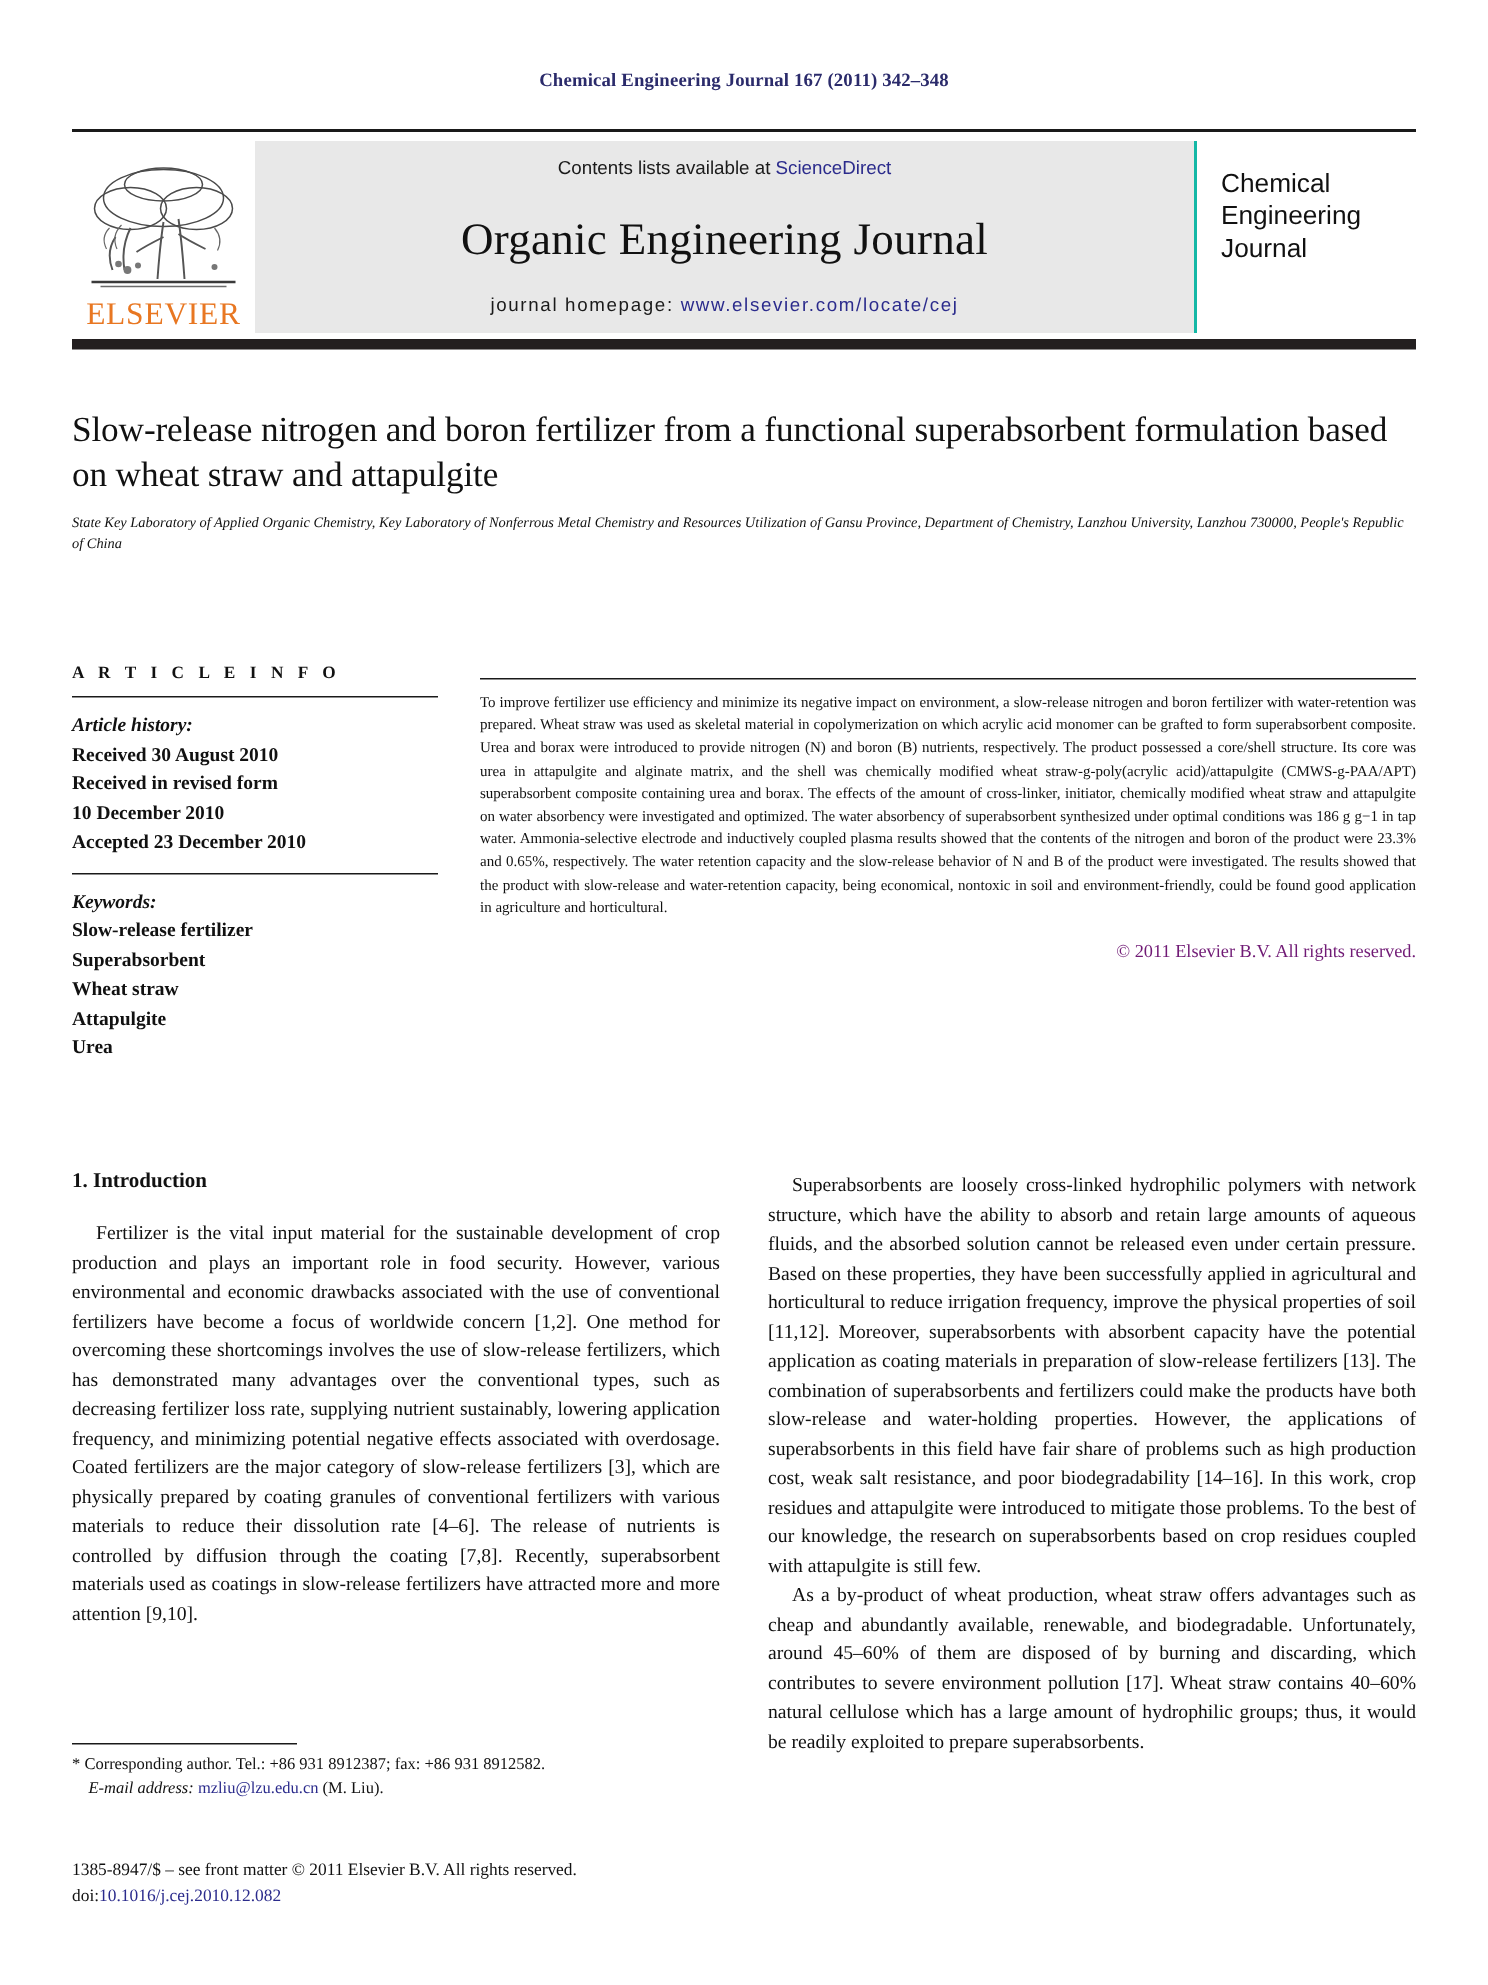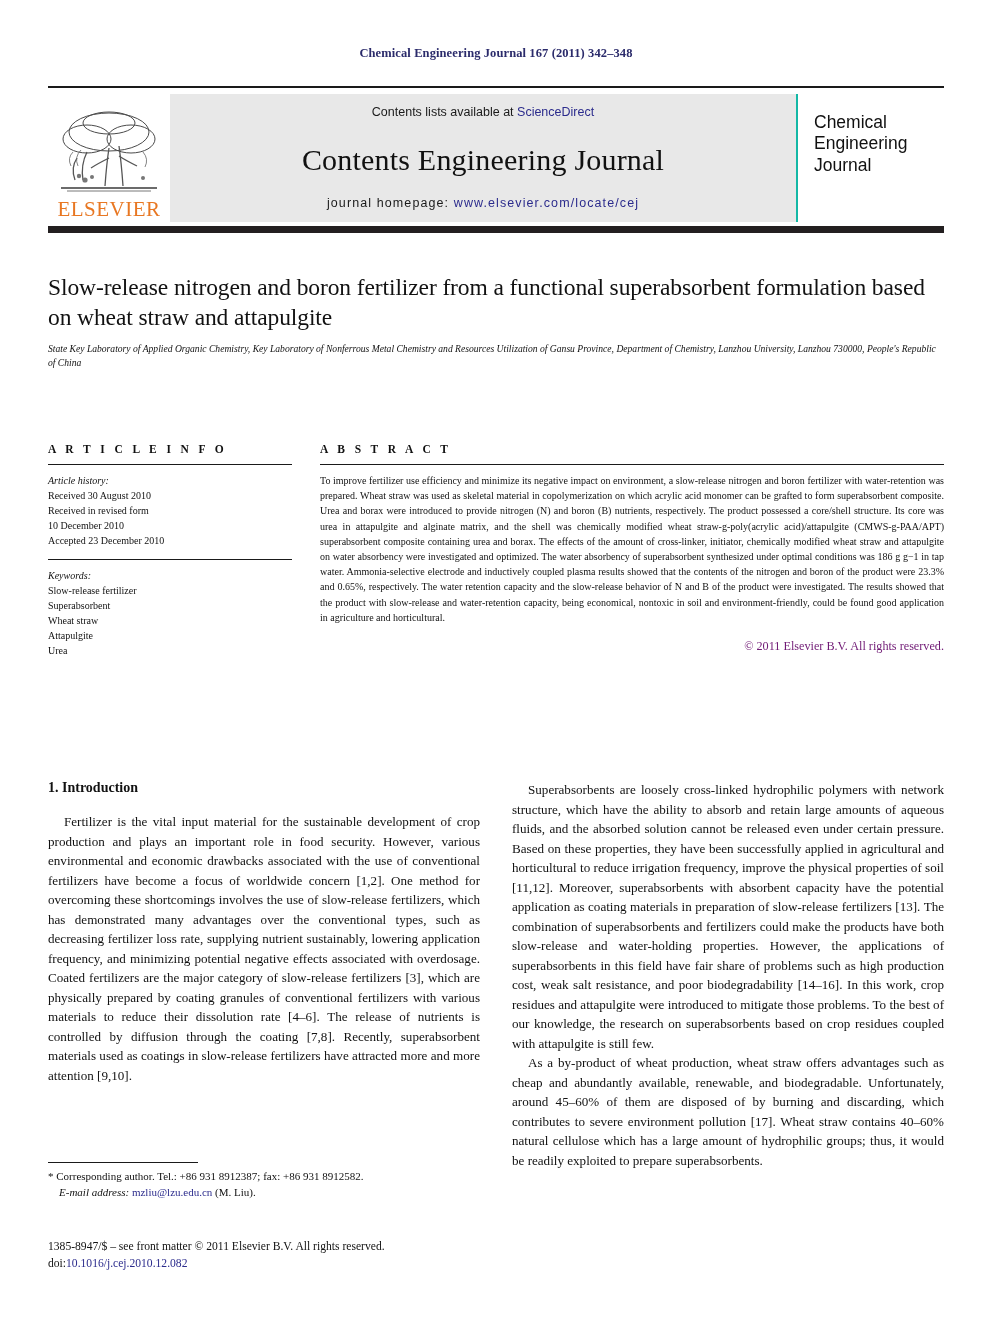--- a/index.html
+++ b/index.html
@@ -174,23 +174,24 @@
     letter-spacing: 3.4px;
     color: #111111;
   }
   .thin-rule {
     border-top: 1px solid #1a1a1a;
     margin-top: 9px;
     margin-bottom: 8px;
   }
   .info-group {
     font-family: "Liberation Serif", serif;
-    font-size: 10px;
+    font-size: 13px;
     line-height: 1.5;
     color: #111111;
+    font-weight: bold;
   }
   .info-group .lbl { font-style: italic; }
   .info-spacer { height: 11px; }
   .kw-rule { border-top: 1px solid #1a1a1a; margin: 0 0 8px 0; }
 
   .abstract-text {
     font-family: "Liberation Serif", serif;
     font-size: 10px;
     line-height: 1.52;
     text-align: justify;
@@ -309,21 +310,21 @@
             <line x1="10" y1="85" x2="94" y2="85" stroke="#6a6a6a" stroke-width="0.9"></line>
           </svg>
         </span>
         <div class="elsevier-word">ELSEVIER</div>
       </div>
 
       <div class="masthead-center">
         <div class="contents-line">
           <span>Contents lists available at </span><span class="sd">ScienceDirect</span>
         </div>
-        <div class="journal-title-big">Contents Engineering Journal</div>
+        <div class="journal-title-big">Organic Engineering Journal</div>
         <div class="homepage-line">
           <span>journal homepage: </span><span class="url">www.elsevier.com/locate/cej</span>
         </div>
       </div>
 
       <div class="cover-box">
         <div class="cover-title">
           <div>Chemical</div>
           <div>Engineering</div>
           <div>Journal</div>
@@ -358,21 +359,20 @@
         <div class="lbl">Keywords:</div>
         <div>Slow-release fertilizer</div>
         <div>Superabsorbent</div>
         <div>Wheat straw</div>
         <div>Attapulgite</div>
         <div>Urea</div>
       </div>
     </div>
 
     <div class="col-abstract">
-      <div class="sec-head">A B S T R A C T</div>
       <div class="thin-rule"></div>
       <div class="abstract-text">To improve fertilizer use efficiency and minimize its negative impact on environment, a slow-release nitrogen and boron fertilizer with water-retention was prepared. Wheat straw was used as skeletal material in copolymerization on which acrylic acid monomer can be grafted to form superabsorbent composite. Urea and borax were introduced to provide nitrogen (N) and boron (B) nutrients, respectively. The product possessed a core/shell structure. Its core was urea in attapulgite and alginate matrix, and the shell was chemically modified wheat straw-g-poly(acrylic acid)/attapulgite (CMWS-g-PAA/APT) superabsorbent composite containing urea and borax. The effects of the amount of cross-linker, initiator, chemically modified wheat straw and attapulgite on water absorbency were investigated and optimized. The water absorbency of superabsorbent synthesized under optimal conditions was 186 g g−1 in tap water. Ammonia-selective electrode and inductively coupled plasma results showed that the contents of the nitrogen and boron of the product were 23.3% and 0.65%, respectively. The water retention capacity and the slow-release behavior of N and B of the product were investigated. The results showed that the product with slow-release and water-retention capacity, being economical, nontoxic in soil and environment-friendly, could be found good application in agriculture and horticultural.</div>
       <div class="copyright">© 2011 Elsevier B.V. All rights reserved.</div>
     </div>
 
   </div>
 
   <div class="body-cols">
     <div class="bcol">
       <div class="h2">1.  Introduction</div>

